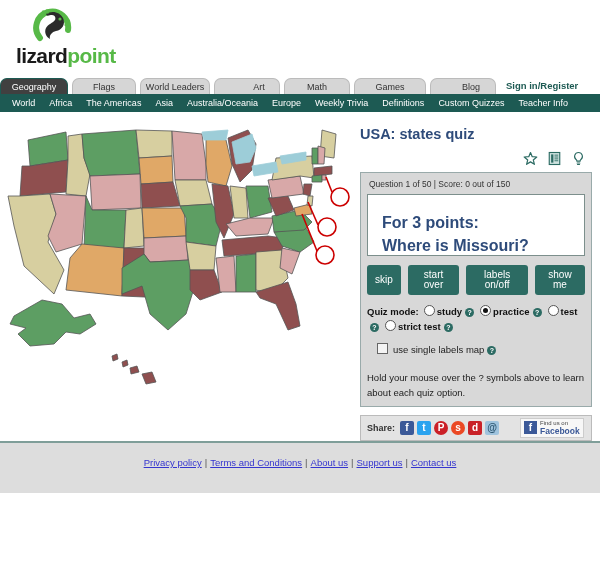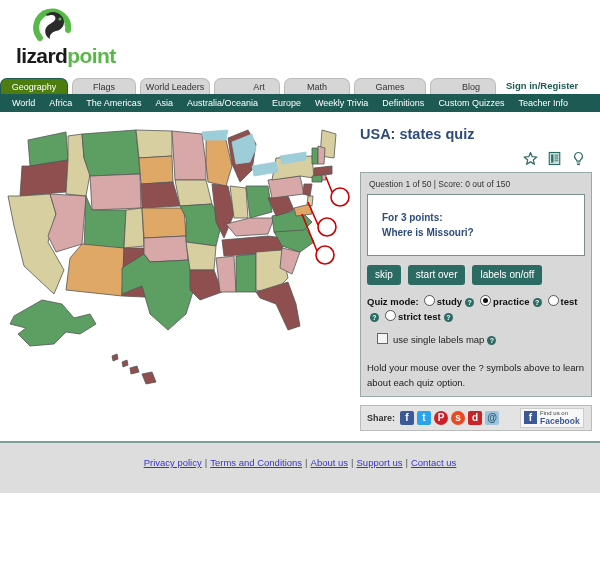--- a/index.html
+++ b/index.html
@@ -25,21 +25,21 @@
 
   
   .navzone{position:absolute;left:0;top:76px;width:600px;height:36px;}
   .tabrow{position:absolute;left:0;top:0;height:18px;width:600px;display:flex;align-items:flex-end;}
   .tab{
     height:16px;line-height:16px;text-align:center;font-size:9px;
     border-radius:7px 7px 0 0;margin-right:4px;color:#333;
     background:#d6d6d6;border:1px solid #bbb;border-bottom:none;
     box-sizing:border-box;
   }
-  .tab.active{background:#4d7c0f;color:#fff;border-color:#1d5a53;font-weight:normal;}
+  .tab.active{background:#404040;color:#fff;border-color:#1d5a53;font-weight:normal;}
   .tab.w1{width:68px;} .tab.w2{width:64px;} .tab.w3{width:70px;}
   .tab.w4{width:66px;padding-left:24px;} .tab.w5{width:66px;} .tab.w6{width:72px;} .tab.w7{width:66px;padding-left:16px;}
   .signin{margin-left:6px;height:16px;line-height:16px;font-size:9.5px;font-weight:bold;color:#1d5a53;}
   .subnav{
     position:absolute;left:0;top:18px;width:600px;height:18px;
     background:#1d5a53;display:flex;align-items:center;padding-left:12px;
     box-sizing:border-box;
   }
   .subnav a{color:#ffffff;text-decoration:none;font-size:9px;margin-right:14px;white-space:nowrap;}
 
@@ -55,21 +55,21 @@
 
   .qbox{
     margin-top:4px;background:#d8d8d8;border:1px solid #9aa;
     padding:6px;box-sizing:border-box;
   }
   .qstatus{font-size:8.5px;color:#333;margin:0 0 5px 2px;}
   .qinner{
     background:#ffffff;border:1px solid #7c8f8c;height:62px;
     padding:16px 0 0 14px;box-sizing:border-box;
   }
-  .qtext{font-size:10px;font-weight:bold;color:#2e4b7a;line-height:1.45;}
+  .qtext{font-size:16px;font-weight:bold;color:#2e4b7a;line-height:1.45;}
 
   .btnrow{display:flex;gap:7px;margin-top:9px;}
   .btn{
     background:#2c6b63;color:#fff;border:none;border-radius:3px;
     font-size:10px;font-family:"Liberation Sans",sans-serif;
     padding:5px 8px;cursor:pointer;line-height:1;
   }
 
   .modeline{margin-top:10px;font-size:9.5px;color:#111;line-height:1.55;}
   .modeline b{font-weight:bold;}
@@ -302,20 +302,21 @@
       <div class="qstatus">Question 1 of 50 | Score: 0 out of 150</div>
       <div class="qinner">
         <div class="qtext">For 3 points:</div>
         <div class="qtext">Where is Missouri?</div>
       </div>
 
       <div class="btnrow">
         <button class="btn">skip</button>
         <button class="btn">start over</button>
         <button class="btn">labels on/off</button>
+        <button class="btn">show me</button>
       </div>
 
       <div class="modeline">
         <b>Quiz mode:</b><span class="radio"></span><b>study</b><span class="q-help">?</span><span class="radio on"></span><b>practice</b><span class="q-help">?</span><span class="radio"></span><b>test</b><span class="q-help">?</span><span class="radio"></span><b>strict test</b><span class="q-help">?</span>
       </div>
 
       <div class="chkline">
         <span class="chkbox"></span><span>use single labels map</span><span class="q-help">?</span>
       </div>
 

